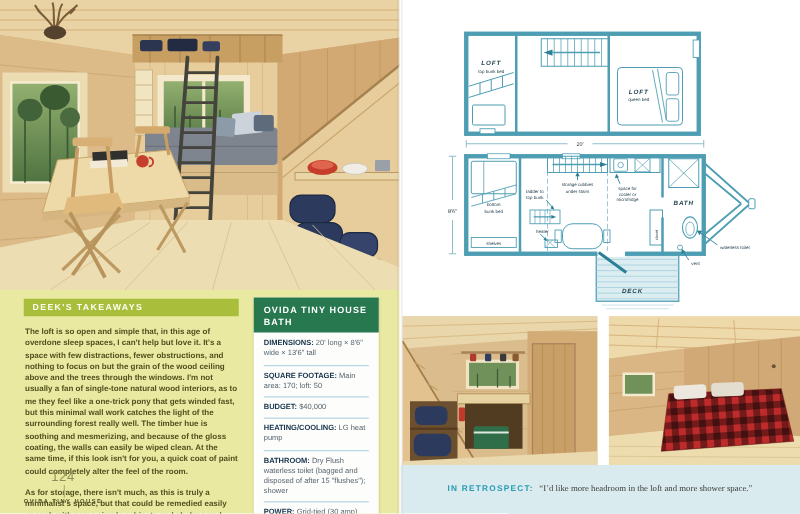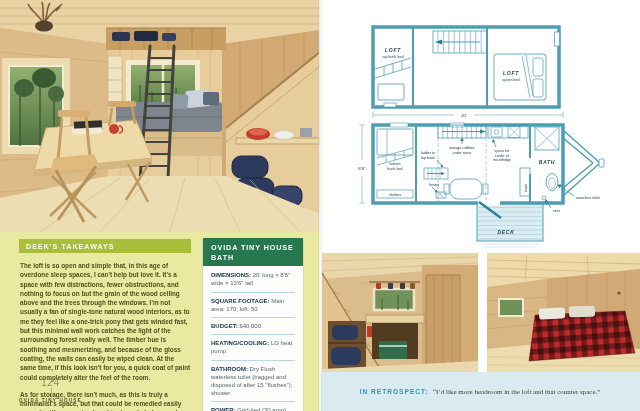--- a/index.html
+++ b/index.html
@@ -371,18 +371,18 @@
 
       <g>
         <polygon points="48,62 138,58 148,100 42,108" fill="url(#plaid)" stroke="#7c1d1d" stroke-width="0.5"></polygon>
         <rect x="52" y="55" width="26" height="11" rx="3" fill="#ece8de" transform="rotate(-3 65 60)"></rect>
         <rect x="82" y="53" width="26" height="11" rx="3" fill="#e3ddd0" transform="rotate(-2 95 58)"></rect>
       </g>
     </svg>
 
     <div class="retro">
       <span class="retro-label">IN RETROSPECT:</span>
-      <span class="retro-quote">“I’d like more headroom in the loft and that counter space.”</span>
+      <span class="retro-quote">“I’d like more headroom in the loft and more shower space.”</span>
     </div>
   </div>
 
   <div class="gutter"></div>
 </div>
 
 </body></html>

